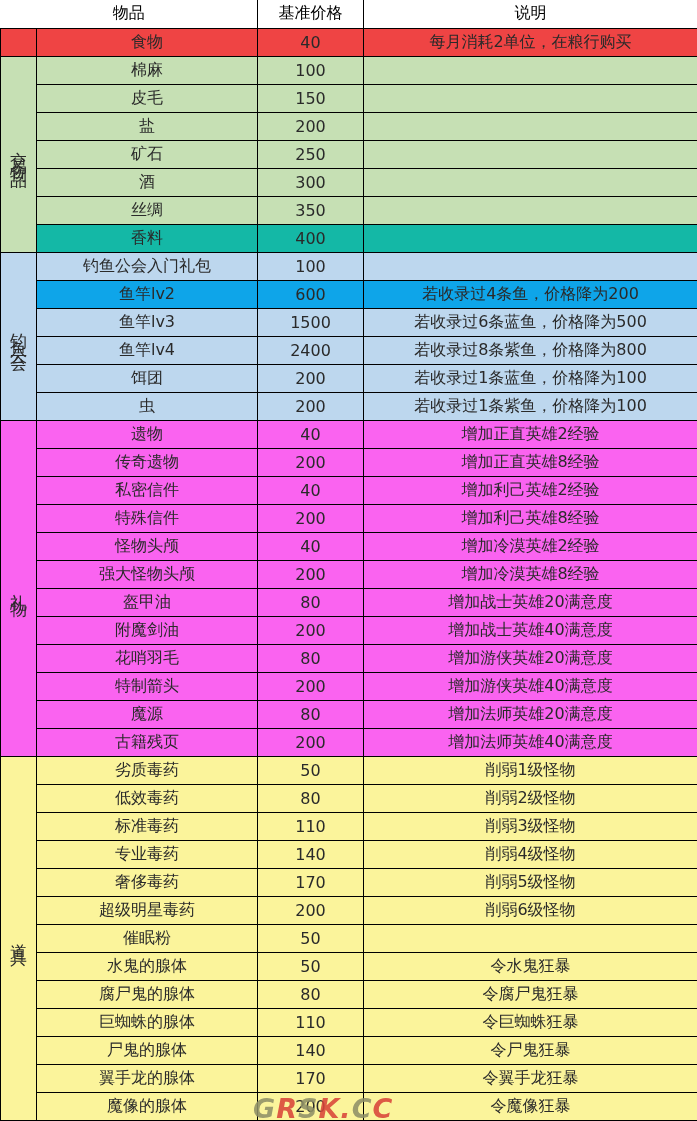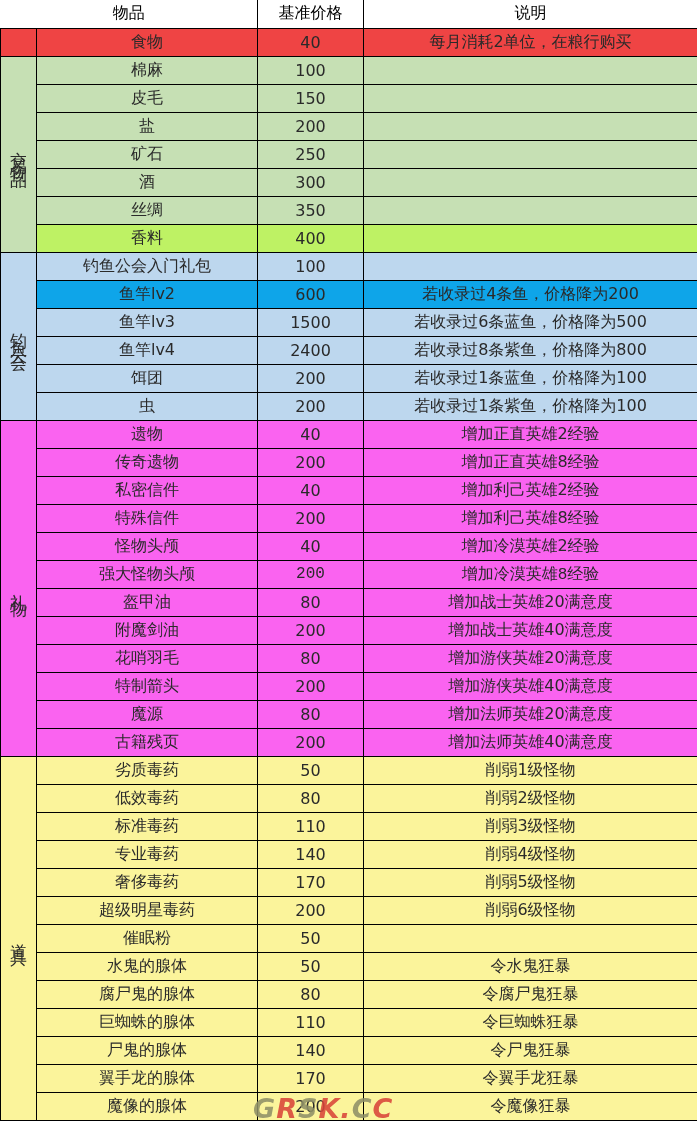--- a/index.html
+++ b/index.html
@@ -116,21 +116,21 @@
         <tr style="background: rgb(198, 224, 180);">
           <td>酒</td>
           <td>300</td>
           <td></td>
         </tr>
         <tr style="background: rgb(198, 224, 180); padding-left: 12px;">
           <td>丝绸</td>
           <td>350</td>
           <td></td>
         </tr>
-        <tr style="background: #bef264;">
+        <tr style="background: #14b8a6;">
           <td>香料</td>
           <td>400</td>
           <td></td>
         </tr>
         <tr style="background: rgb(189, 215, 238);">
           <td class="cat" rowspan="6"><span class="vert">钓鱼公会</span></td>
           <td>钓鱼公会入门礼包</td>
           <td>100</td>
           <td></td>
         </tr>
@@ -178,21 +178,21 @@
         <tr style="background: rgb(250, 99, 240);">
           <td>特殊信件</td>
           <td>200</td>
           <td>增加利己英雄8经验</td>
         </tr>
         <tr style="background: rgb(250, 99, 240);">
           <td>怪物头颅</td>
           <td>40</td>
           <td>增加冷漠英雄2经验</td>
         </tr>
-        <tr style="background: rgb(250, 99, 240); font-family: Liberation Mono, monospace;">
+        <tr style="background: rgb(250, 99, 240);">
           <td>强大怪物头颅</td>
           <td>200</td>
           <td>增加冷漠英雄8经验</td>
         </tr>
         <tr style="background: rgb(250, 99, 240);">
           <td>盔甲油</td>
           <td>80</td>
           <td>增加战士英雄20满意度</td>
         </tr>
         <tr style="background: rgb(250, 99, 240);">

